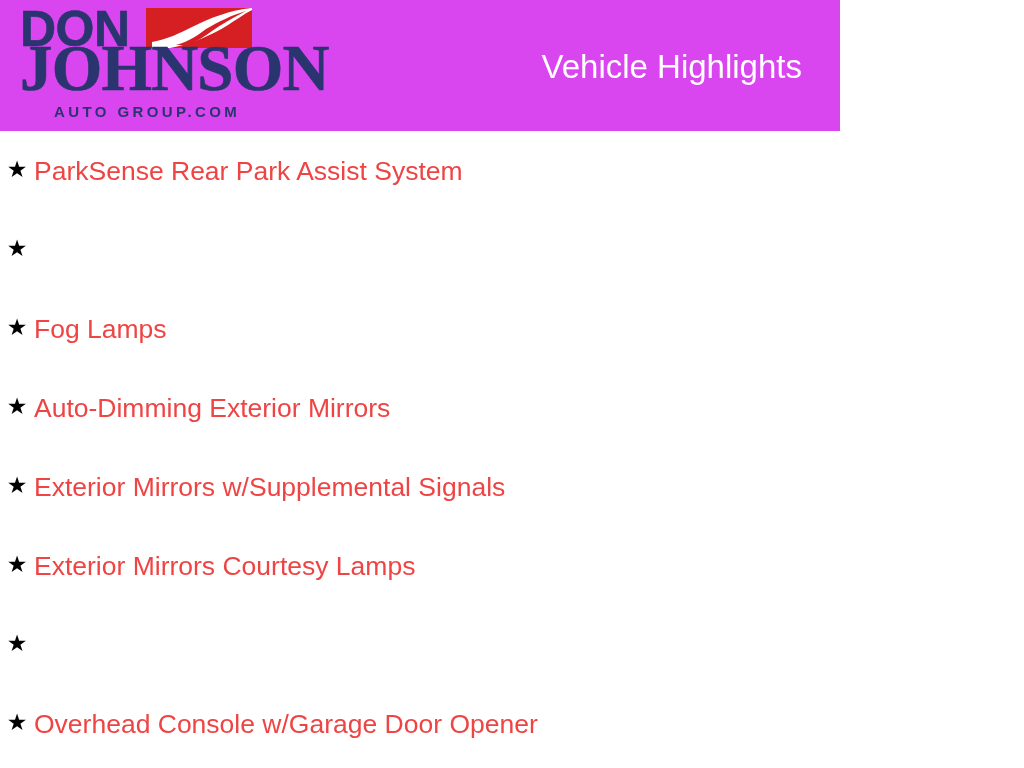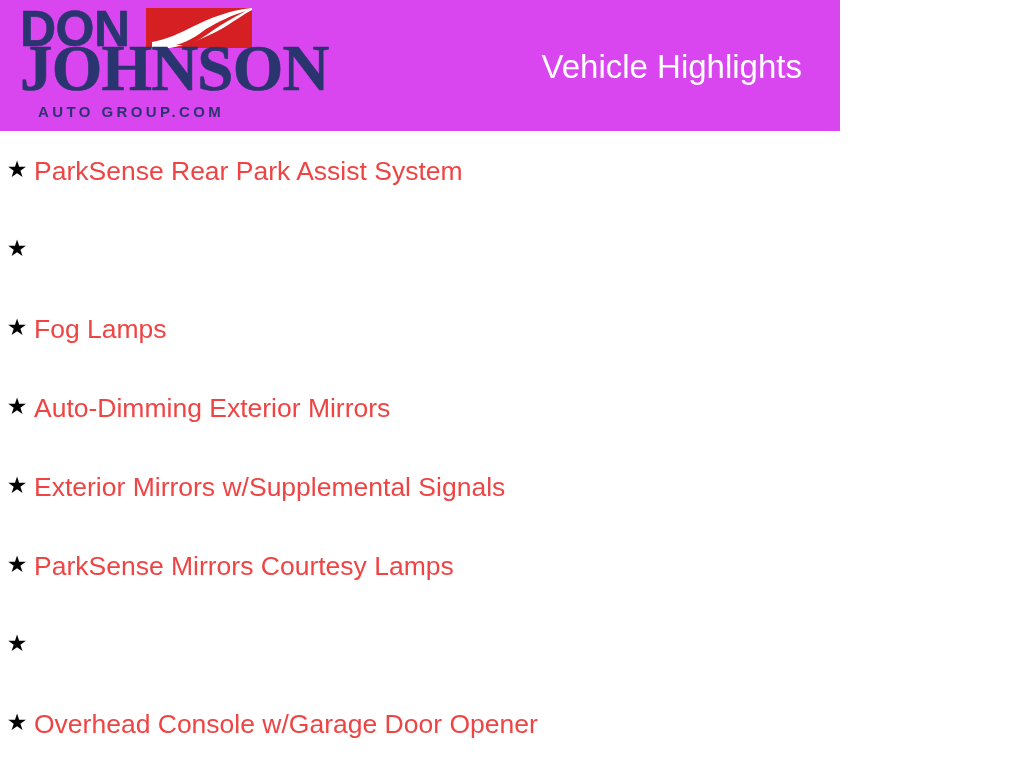--- a/index.html
+++ b/index.html
@@ -73,21 +73,21 @@
     font-weight: bold;
     font-size: 65px;
     line-height: 50px;
     letter-spacing: -0.8px;
     color: #2a3570;
     -webkit-text-stroke: 0.6px #2a3570;
   }
 
   .logo-tagline {
     position: absolute;
-    left: 18px;
+    left: 34px;
     top: 100px;
     font-family: "Liberation Sans", sans-serif;
     font-weight: bold;
     font-size: 15px;
     line-height: 16px;
     letter-spacing: 3.4px;
     color: #2a3570;
   }
 
   
@@ -175,21 +175,21 @@
     <li class="highlight-row">
       <span class="bullet-star">★</span>
       <span class="highlight-label">Auto-Dimming Exterior Mirrors</span>
     </li>
     <li class="highlight-row">
       <span class="bullet-star">★</span>
       <span class="highlight-label">Exterior Mirrors w/Supplemental Signals</span>
     </li>
     <li class="highlight-row">
       <span class="bullet-star">★</span>
-      <span class="highlight-label">ParkSense Mirrors Courtesy Lamps</span>
+      <span class="highlight-label">Exterior Mirrors Courtesy Lamps</span>
     </li>
     <li class="highlight-row">
       <span class="bullet-star">★</span>
     </li>
     <li class="highlight-row">
       <span class="bullet-star">★</span>
       <span class="highlight-label">Overhead Console w/Garage Door Opener</span>
     </li>
   </ul>
 

